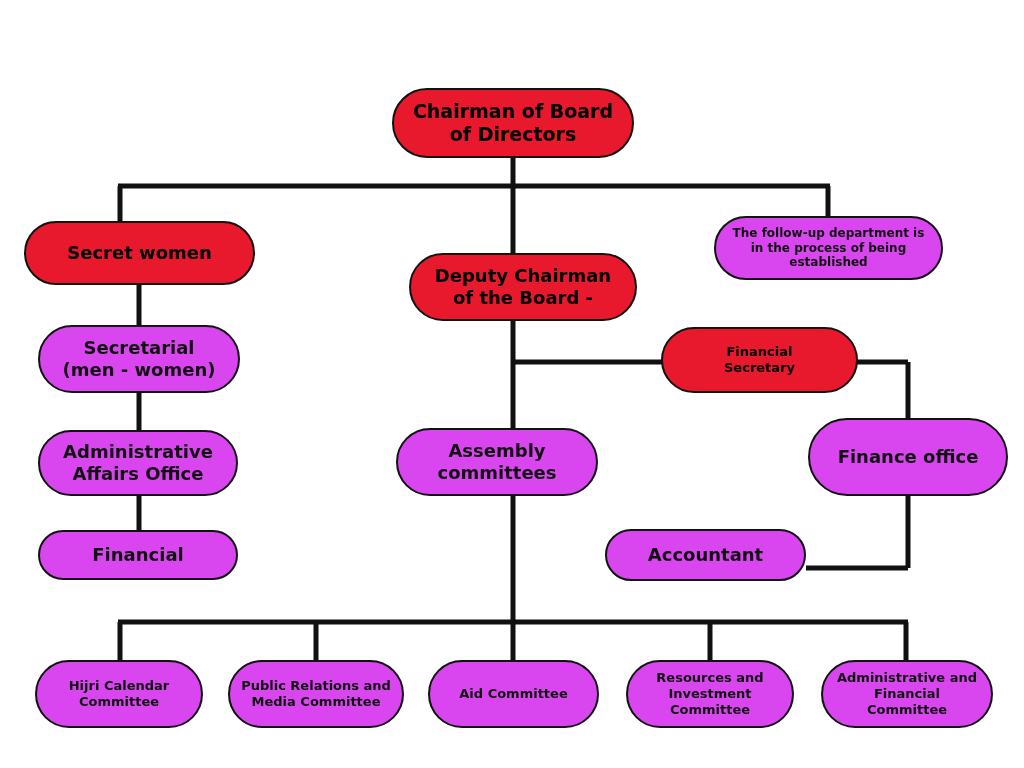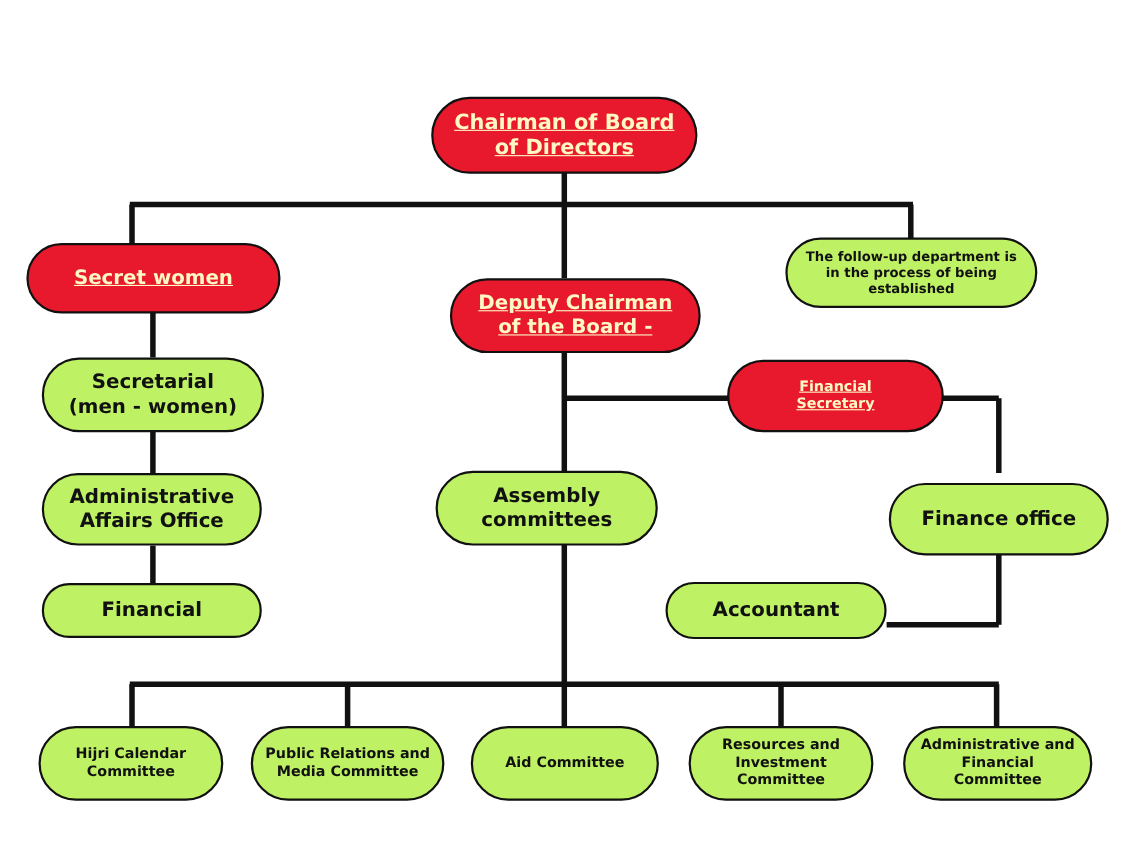--- a/index.html
+++ b/index.html
@@ -26,32 +26,31 @@
   }
   .node {
     position: absolute;
     box-sizing: border-box;
     display: flex;
     align-items: center;
     justify-content: center;
     text-align: center;
     border-radius: 999px;
     border: 2px solid #111111;
-    background: #bef264;
+    background: #d946ef;
     color: #111111;
     font-weight: bold;
     line-height: 1.22;
     padding: 2px 10px;
     z-index: 5;
   }
   .node.red {
     background: #e8192c;
     border-color: #111111;
-    color: #fef9c3;
-    text-decoration: underline;
+    color: #000000;
   }
   .node .node-label {
     display: block;
     white-space: pre-line;
     width: 100%;
   }
   .size-xl .node-label { font-size: 19px; }
   .size-lg .node-label { font-size: 18px; }
   .size-md .node-label { font-size: 13px; }
   .size-sm .node-label { font-size: 13px; }
@@ -135,21 +134,21 @@
   <div class="node size-lg" style="left:38px; top:430px; width:200px; height:66px;">
     <span class="node-label">Administrative
 Affairs Office</span>
   </div>
 
   <div class="node size-lg" style="left:396px; top:428px; width:202px; height:68px;">
     <span class="node-label">Assembly
 committees</span>
   </div>
 
-  <div class="node size-lg" style="left:808px; top:439px; width:200px; height:66px;">
+  <div class="node size-lg" style="left:808px; top:418px; width:200px; height:78px;">
     <span class="node-label">Finance office</span>
   </div>
 
   <div class="node size-lg" style="left:38px; top:530px; width:200px; height:50px;">
     <span class="node-label">Financial</span>
   </div>
 
   <div class="node size-lg" style="left:605px; top:529px; width:201px; height:52px;">
     <span class="node-label">Accountant</span>
   </div>

